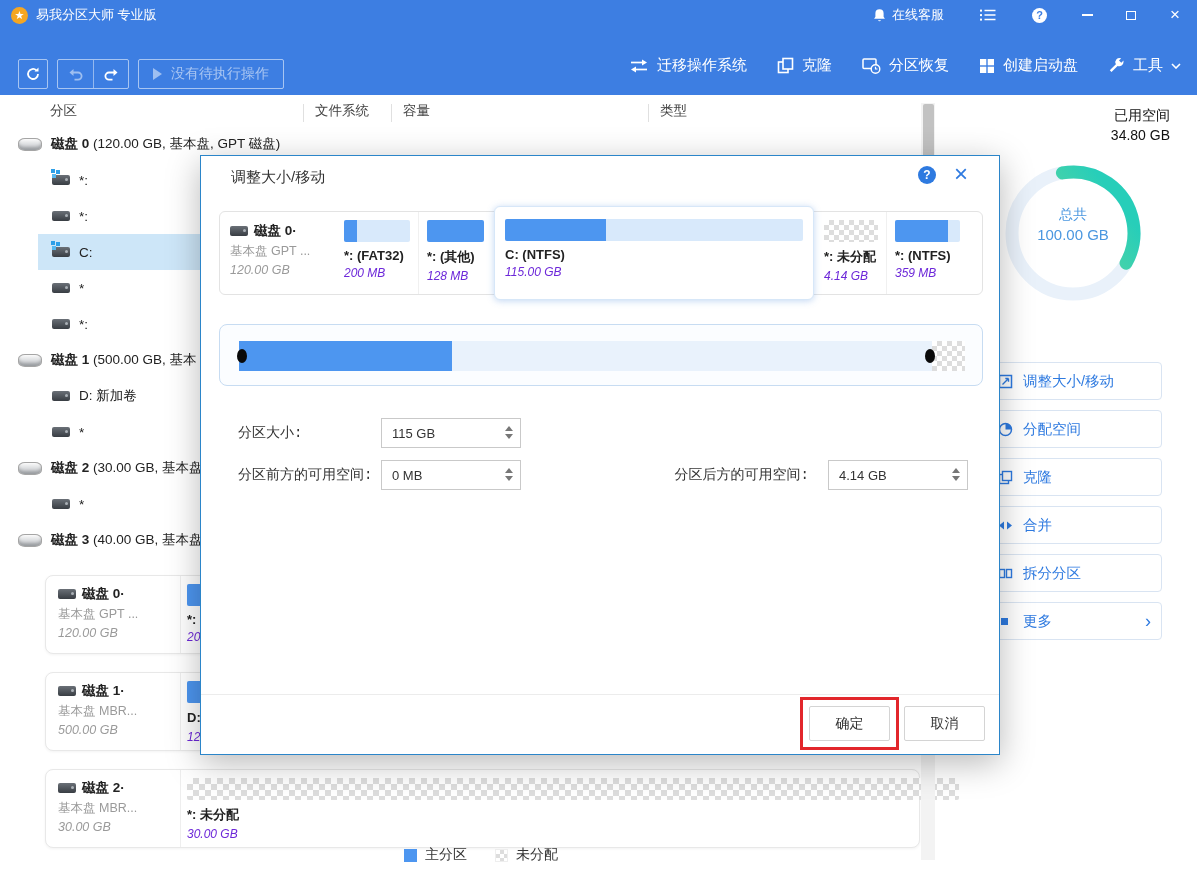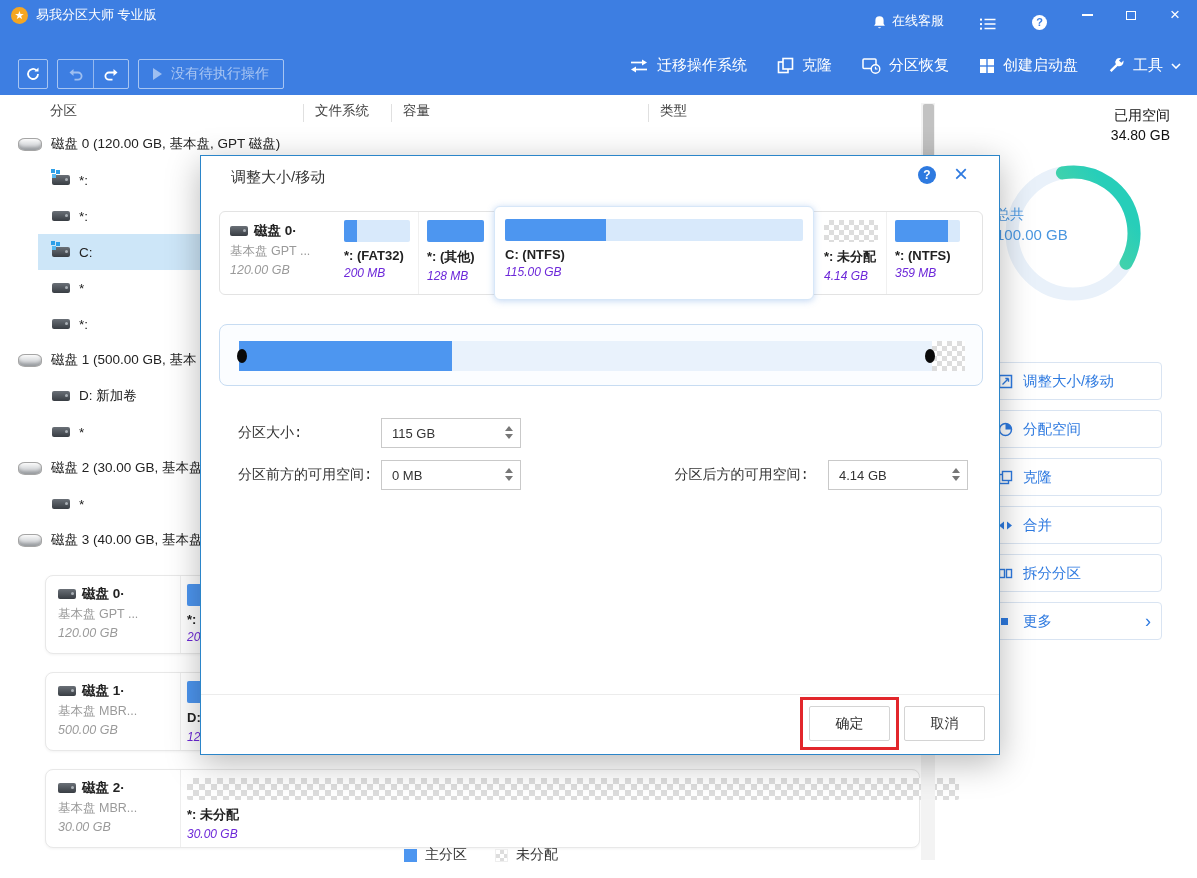--- a/index.html
+++ b/index.html
@@ -6,21 +6,21 @@
   html,body { width:1197px; height:878px; overflow:hidden; }
   body { font-family:"Liberation Sans","DejaVu Sans",sans-serif; background:#fff; position:relative; font-size:13px; color:#333; }
   .abs { position:absolute; }
 
   
   .titlebar { position:absolute; left:0; top:0; width:1197px; height:30px; background:#3D7EE2; display:flex; align-items:center; color:#fff; z-index:5; }
   .logo { width:17px; height:17px; border-radius:50%; background:#F5A623; margin:0 8px 0 11px; position:relative; }
   .logo::before { content:"★"; position:absolute; left:0; top:0; width:100%; text-align:center; font-size:11px; line-height:17px; color:#fff; }
   .apptitle { font-size:13px; }
   .tb-right { margin-left:auto; display:flex; align-items:center; gap:0; }
-  .tb-item { display:flex; align-items:flex-end; gap:6px; padding:0 18px; height:30px; cursor:default; }
+  .tb-item { display:flex; align-items:center; gap:6px; padding:0 18px; height:30px; cursor:default; }
   .winctl { width:44px; height:30px; display:flex; align-items:center; justify-content:center; }
   .min-glyph { width:11px; height:2px; background:#fff; }
   .max-glyph { width:10px; height:9px; border:1.5px solid #fff; }
   .x-glyph::before { content:"×"; font-size:17px; line-height:30px; color:#fff; }
 
   
   .toolbar { position:absolute; left:0; top:30px; width:1197px; height:65px; background:#3D7EE2; z-index:5; }
   .tool-left { position:absolute; left:18px; top:29px; display:flex; gap:9px; }
   .tbtn { height:30px; border:1px solid rgba(255,255,255,.55); border-radius:2px; display:flex; align-items:center; justify-content:center; }
   .tbtn.sq { width:30px; }
@@ -36,21 +36,21 @@
 
   
   .colhead { position:absolute; top:102px; font-size:13.5px; color:#444; }
   .colsep { position:absolute; top:104px; width:1px; height:18px; background:#e0e0e0; }
 
   
   .trow { position:absolute; left:0; width:922px; height:36px; display:flex; align-items:center; gap:9px; }
   .trow.disk { padding-left:18px; }
   .trow.part { padding-left:52px; }
   .trow.selected { background:#CDE6F8; margin-left:38px; width:884px; padding-left:14px; }
-  .tname { font-weight:normal; font-size:13.5px; color:#222; }
+  .tname { font-weight:bold; font-size:13.5px; color:#222; }
   .tinfo { font-size:13.5px; color:#222; }
   .tlabel { font-size:13.5px; color:#222; }
   .icon-disk3d { width:24px; height:13px; background:linear-gradient(#fbfbfb,#b9bdc2); border:1px solid #a5a5a5; border-radius:7px/5px; box-shadow:inset 0 -3px 3px rgba(0,0,0,.18); }
   .icon-drive { width:18px; height:10px; background:linear-gradient(#6a7077,#383d43); border-radius:2px; position:relative; flex:none; }
   .icon-drive::after { content:""; position:absolute; right:2px; top:3px; width:3px; height:3px; background:#aab0b6; border-radius:50%; }
   .icon-drive.sys::before { content:""; position:absolute; left:-1px; top:-6px; width:4px; height:4px; background:#2d9fe8; box-shadow:5px 1px 0 #2d9fe8, 1px 5px 0 #58b9f0; }
 
   
   .dcard { position:absolute; left:45px; width:875px; height:79px; background:#fff; border:1px solid #e8e8e8; border-radius:8px; box-shadow:0 1px 3px rgba(0,0,0,.05); display:flex; }
   .dcard-info { width:92px; padding:9px 0 0 12px; flex:none; }
@@ -71,21 +71,21 @@
   .sw { width:13px; height:13px; }
   .sw.blue { background:#4D96F0; }
   .sw.chk { background-size:8px 8px; background-position:0 0,4px 4px; border:1px solid #eee; }
 
   
   .sb-track { position:absolute; left:921px; top:103px; width:14px; height:757px; background:#f3f3f3; }
   .sb-thumb { position:absolute; left:922.5px; top:104px; width:11px; height:54px; background:#c2c2c2; border-radius:2px; }
 
   
   .used-block { position:absolute; left:1040px; top:105px; width:130px; text-align:right; color:#111; font-size:14px; line-height:20px; }
-  .donut-center { position:absolute; left:996px; top:206px; width:154px; text-align:left; color:#4a97e0; }
+  .donut-center { position:absolute; left:996px; top:206px; width:154px; text-align:center; color:#4a97e0; }
   .donut-center .l1 { font-size:14px; }
   .donut-center .l2 { font-size:15px; margin-top:2px; }
   .rbtn { position:absolute; left:984px; width:178px; height:38px; background:#fff; border:1px solid #d9e4f2; border-radius:4px; display:flex; align-items:center; gap:10px; padding:0 10px 0 13px; color:#2E7AE0; font-size:14.5px; }
   .rbtn .chev { margin-left:auto; font-size:18px; line-height:1; color:#2E7AE0; }
   .chev::before { content:"›"; }
 
   
   .dialog { position:absolute; left:200px; top:155px; width:800px; height:600px; background:#fff; border:1px solid #2B85C9; box-shadow:0 8px 32px rgba(0,0,0,.28); z-index:10; }
   .dlg-title { position:absolute; left:30px; top:12px; font-size:15px; color:#333; }
   .dlg-help { position:absolute; right:63px; top:10px; width:18px; height:18px; border-radius:50%; background:#2E7AE0; }

